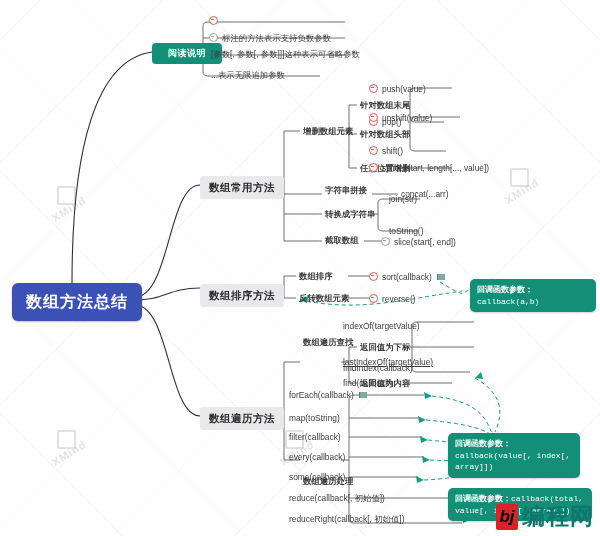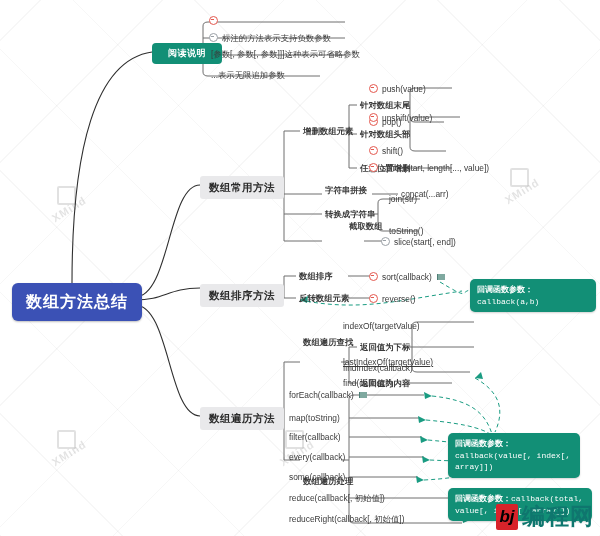--- a/index.html
+++ b/index.html
@@ -231,21 +231,21 @@
   <span class="mk red"></span><span>splice(start, length[..., value])</span>
 </div>
 
 <div class="node sub" style="left:322px;top:184px;">字符串拼接</div>
 <div class="node leaf" style="left:398px;top:188px;">concat(...arr)</div>
 
 <div class="node sub" style="left:322px;top:208px;">转换成字符串</div>
 <div class="node leaf" style="left:386px;top:193px;">join(str)</div>
 <div class="node leaf" style="left:386px;top:225px;">toString()</div>
 
-<div class="node sub" style="left:322px;top:220px;margin-left:24px;">截取数组</div>
+<div class="node sub" style="left:322px;top:234px;">截取数组</div>
 <div class="node leaf" style="left:378px;top:235px;">
   <span class="mk gray"></span><span>slice(start[, end])</span>
 </div>
 
 <div class="node main" style="left:200px;top:284px;">数组排序方法</div>
 
 <div class="node sub" style="left:296px;top:270px;">数组排序</div>
 <div class="node sub" style="left:296px;top:292px;">反转数组元素</div>
 <div class="node leaf" style="left:366px;top:270px;">
   <span class="mk red"></span><span>sort(callback)</span><span class="flag"></span>

